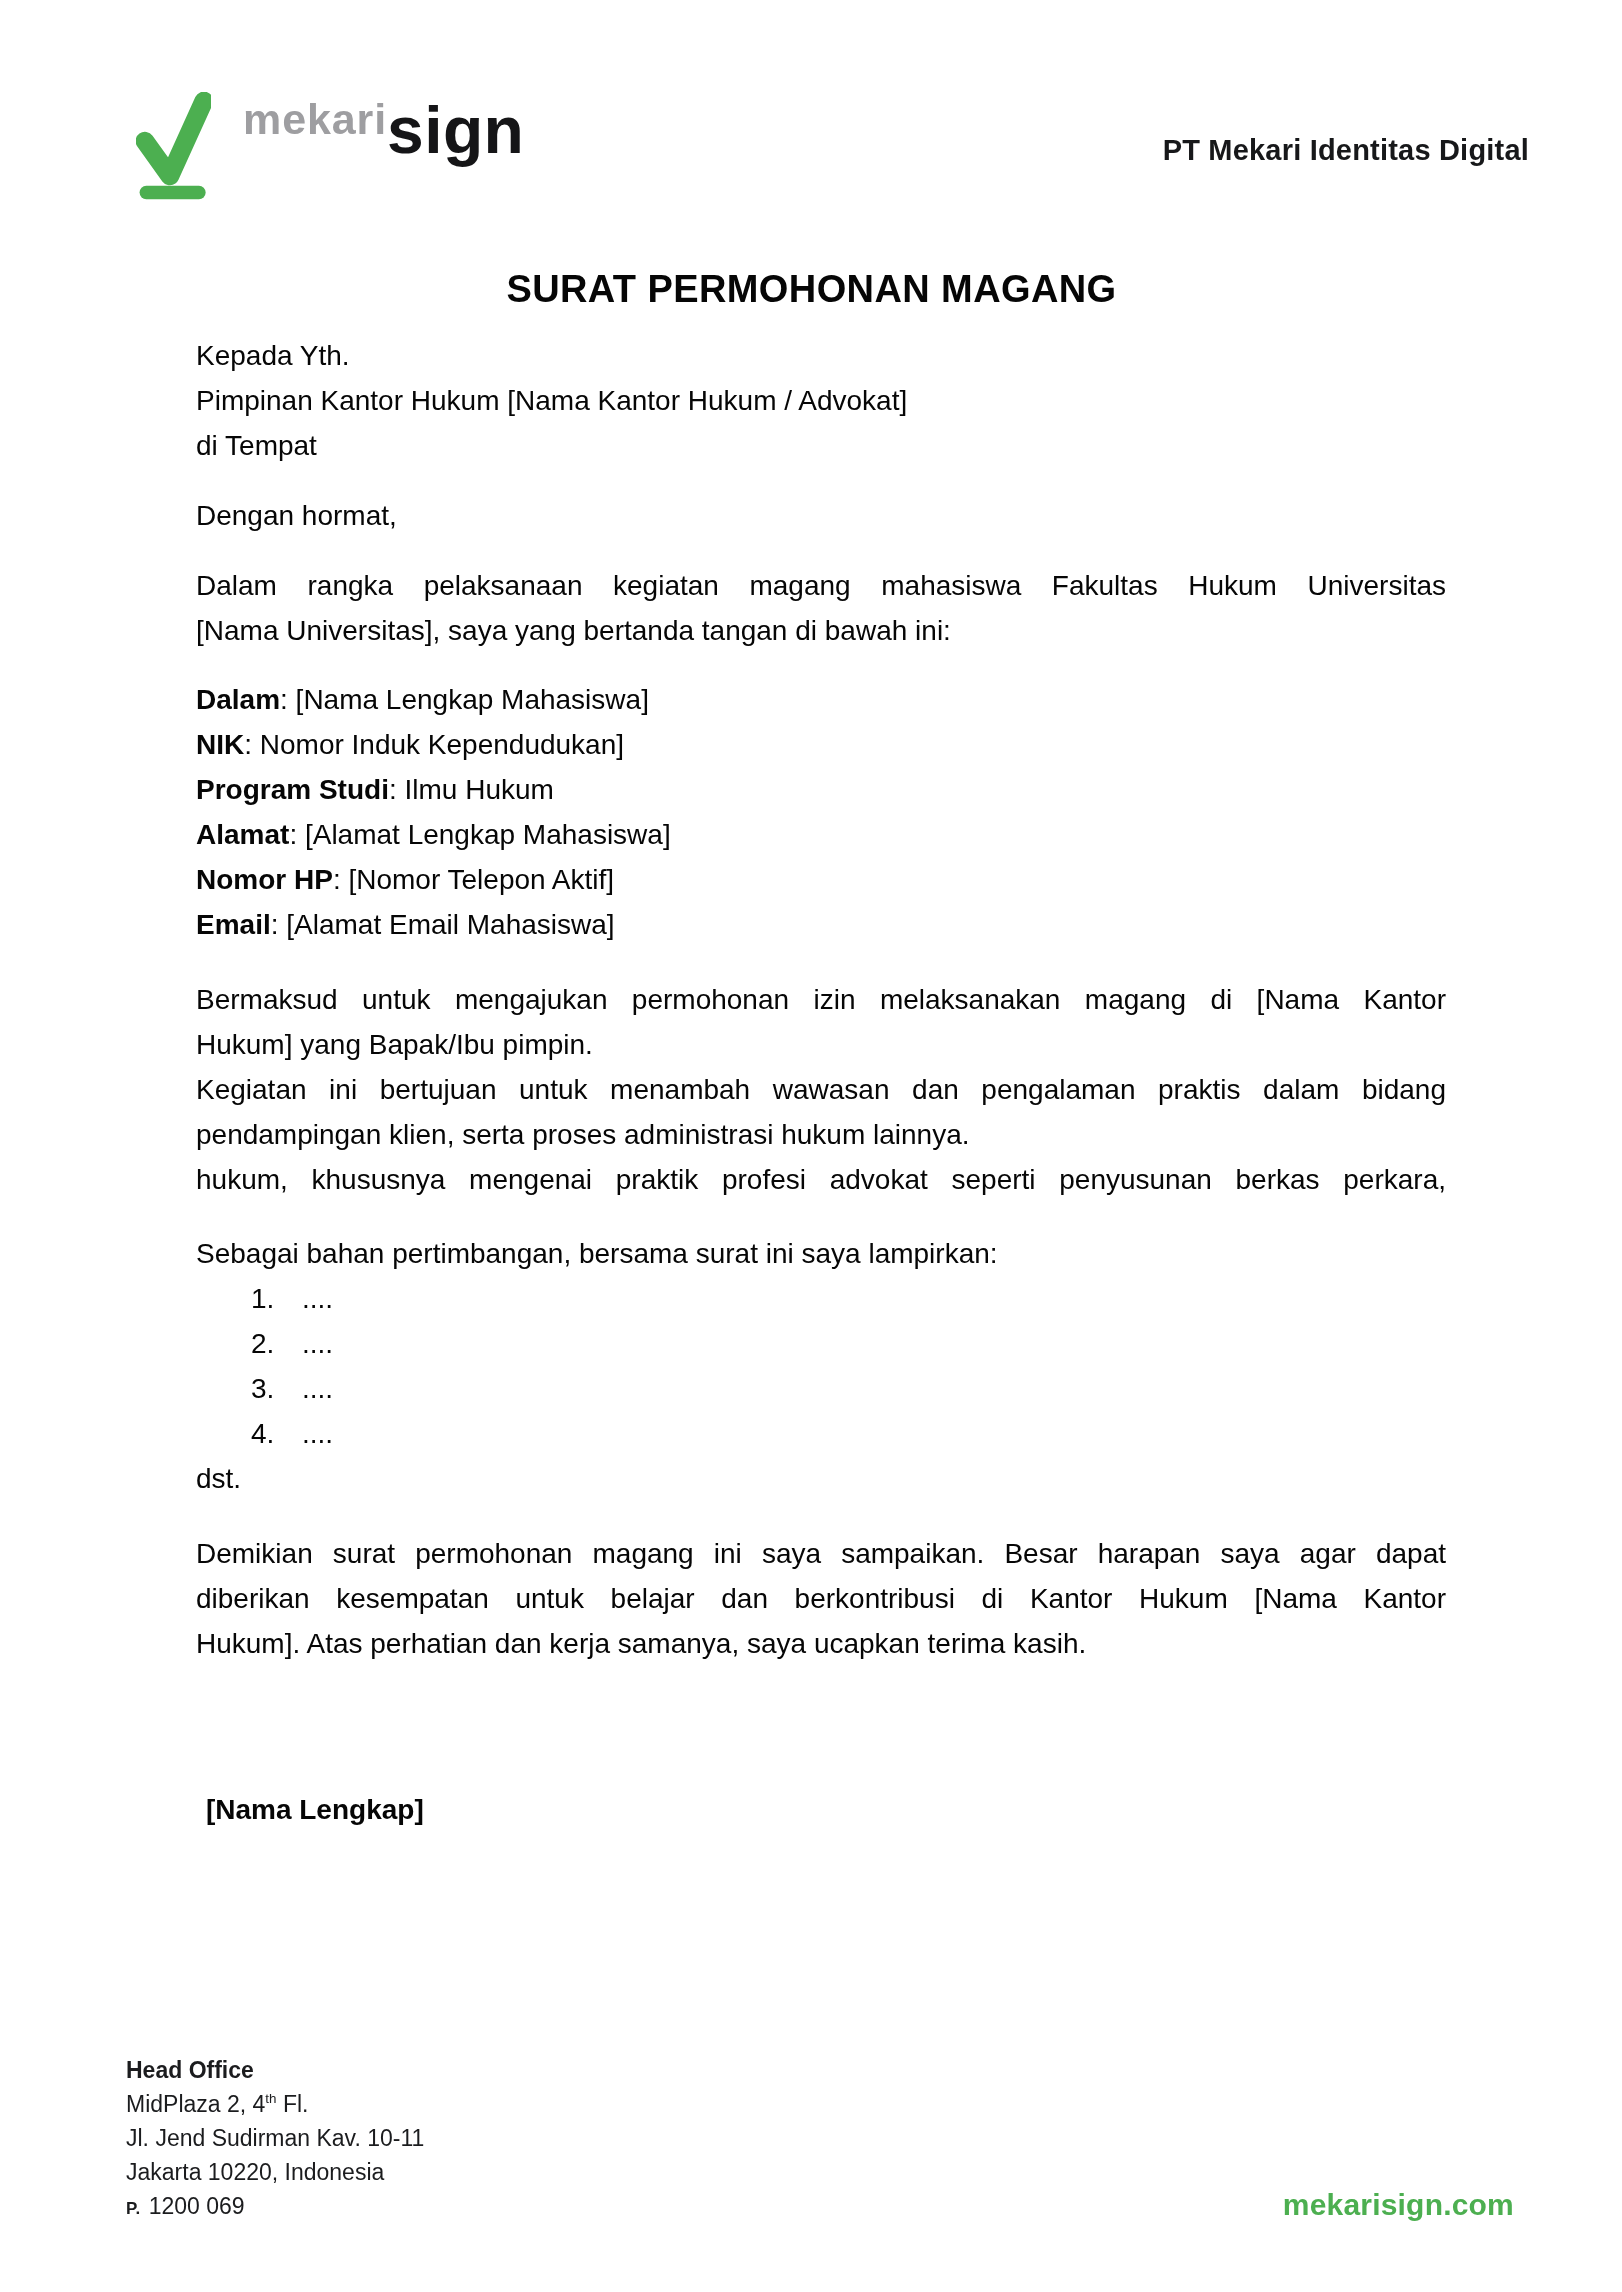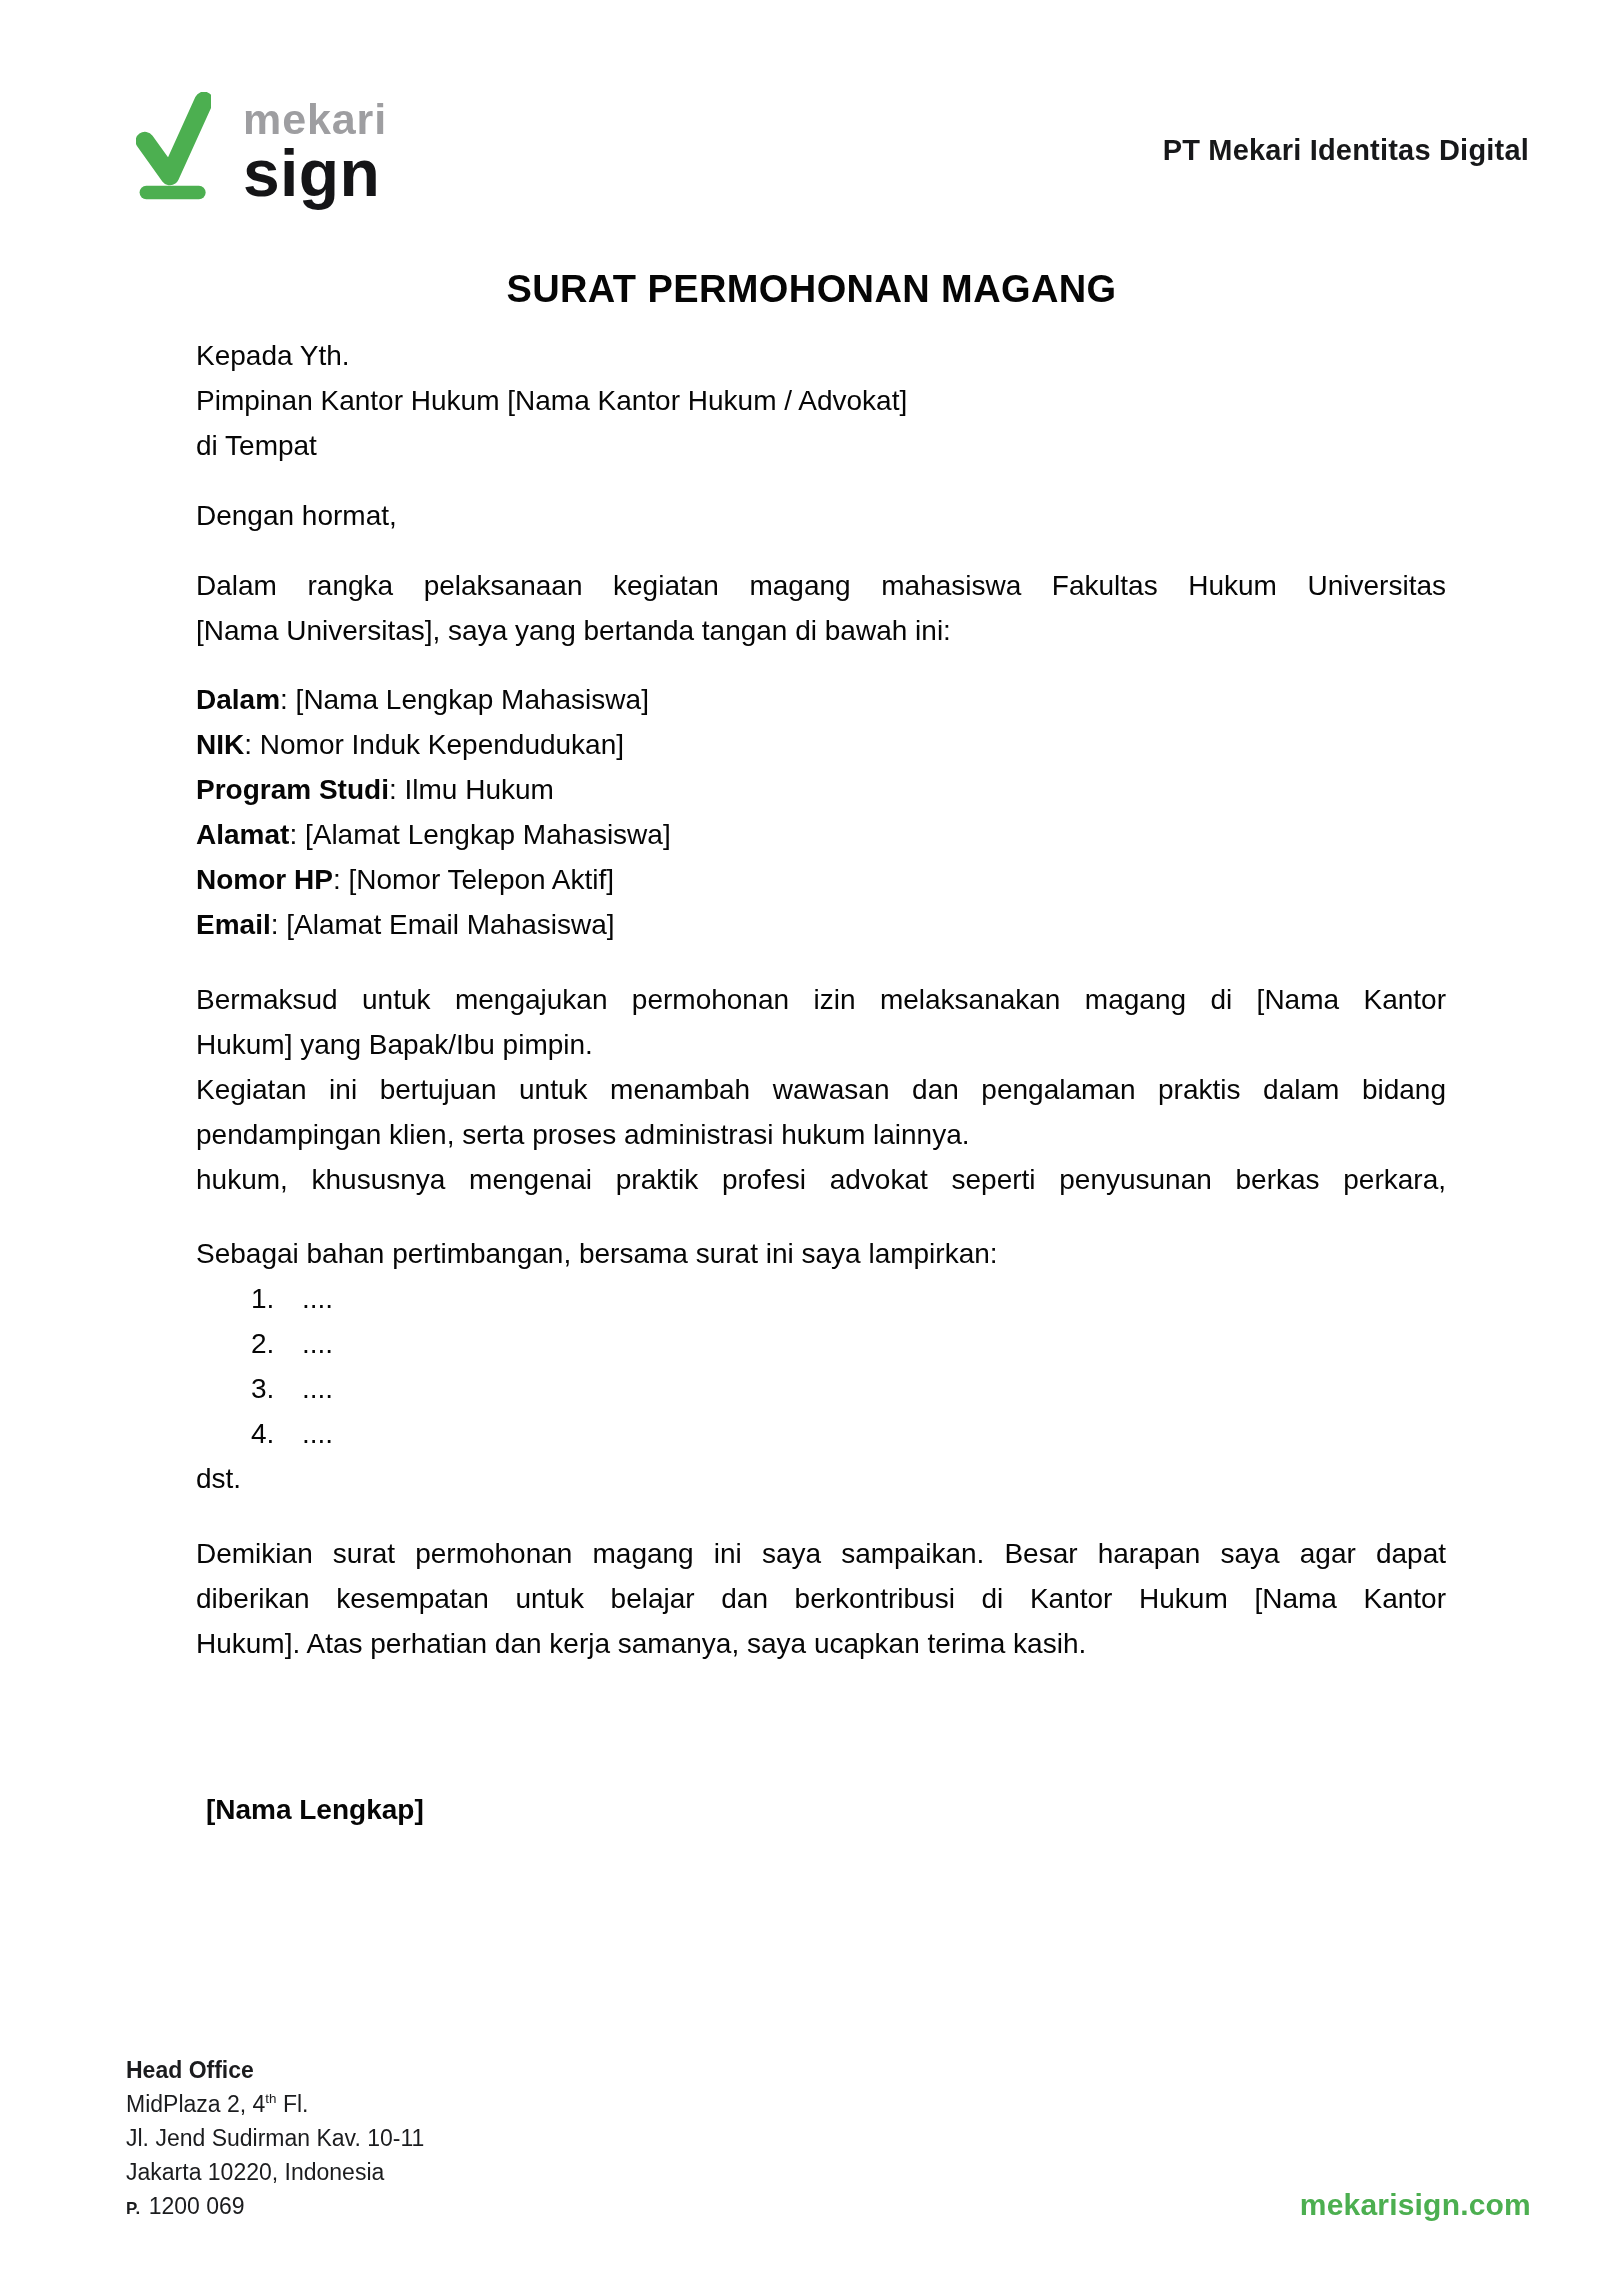--- a/index.html
+++ b/index.html
@@ -6,21 +6,21 @@
   html,body { background:#ffffff; }
   .page {
     position:relative; width:1623px; height:2293px; background:#ffffff;
     font-family:"Liberation Sans","DejaVu Sans",sans-serif; color:#000;
     overflow:hidden;
   }
 
   
   .logo { position:absolute; left:136px; top:92px; display:flex; align-items:flex-start; gap:32px; }
   .logo-check svg { display:block; }
-  .logo-words { display:flex; flex-direction:column; margin-top:6.3px; }
+  .logo-words { display:flex; flex-direction:row; margin-top:6.3px; }
   .logo-mekari { font-size:43px; line-height:43px; font-weight:600; color:#9e9ea1; letter-spacing:0.9px; }
   .logo-sign   { font-size:66px; line-height:64px; font-weight:700; color:#151517; letter-spacing:0.4px; }
   .company { position:absolute; top:134px; right:94px; font-size:29px; font-weight:700; color:#17181a; letter-spacing:0.2px; }
 
   
   .title { position:absolute; top:268px; left:0; width:100%; text-align:center;
            font-size:38px; font-weight:700; letter-spacing:0.4px; color:#060606; }
 
   
   .body { position:absolute; left:196px; top:333px; width:1250px; font-size:28px; line-height:45px; color:#060606; }
@@ -37,21 +37,21 @@
   .signer { margin-top:121px; margin-left:9.9px; font-weight:700; }
   .att-item { padding-left:55px; display:flex; }
   .att-no   { width:51px; flex:none; }
 
   
   .footer { position:absolute; left:126px; top:2053px; font-size:23px; line-height:34px; color:#1b1c1e; }
   .f-bold { font-weight:700; }
   .footer sup { font-size:13.4px; line-height:0; vertical-align:super; }
   .phone-label { font-size:17px; font-weight:700; letter-spacing:0.4px; }
   .phone-num { margin-left:8px; }
-  .website { position:absolute; right:92px; top:2188px; font-size:30px; font-weight:700;
+  .website { position:absolute; right:109px; top:2188px; font-size:30px; font-weight:700;
              color:#4CAF50; letter-spacing:0.2px; text-decoration:none; }
 </style>
 </head>
 <body>
 
 <div class="page">
 
   <div class="logo">
     <span class="logo-check">
       <svg width="75" height="109" viewBox="0 0 84 122" xmlns="http://www.w3.org/2000/svg">

